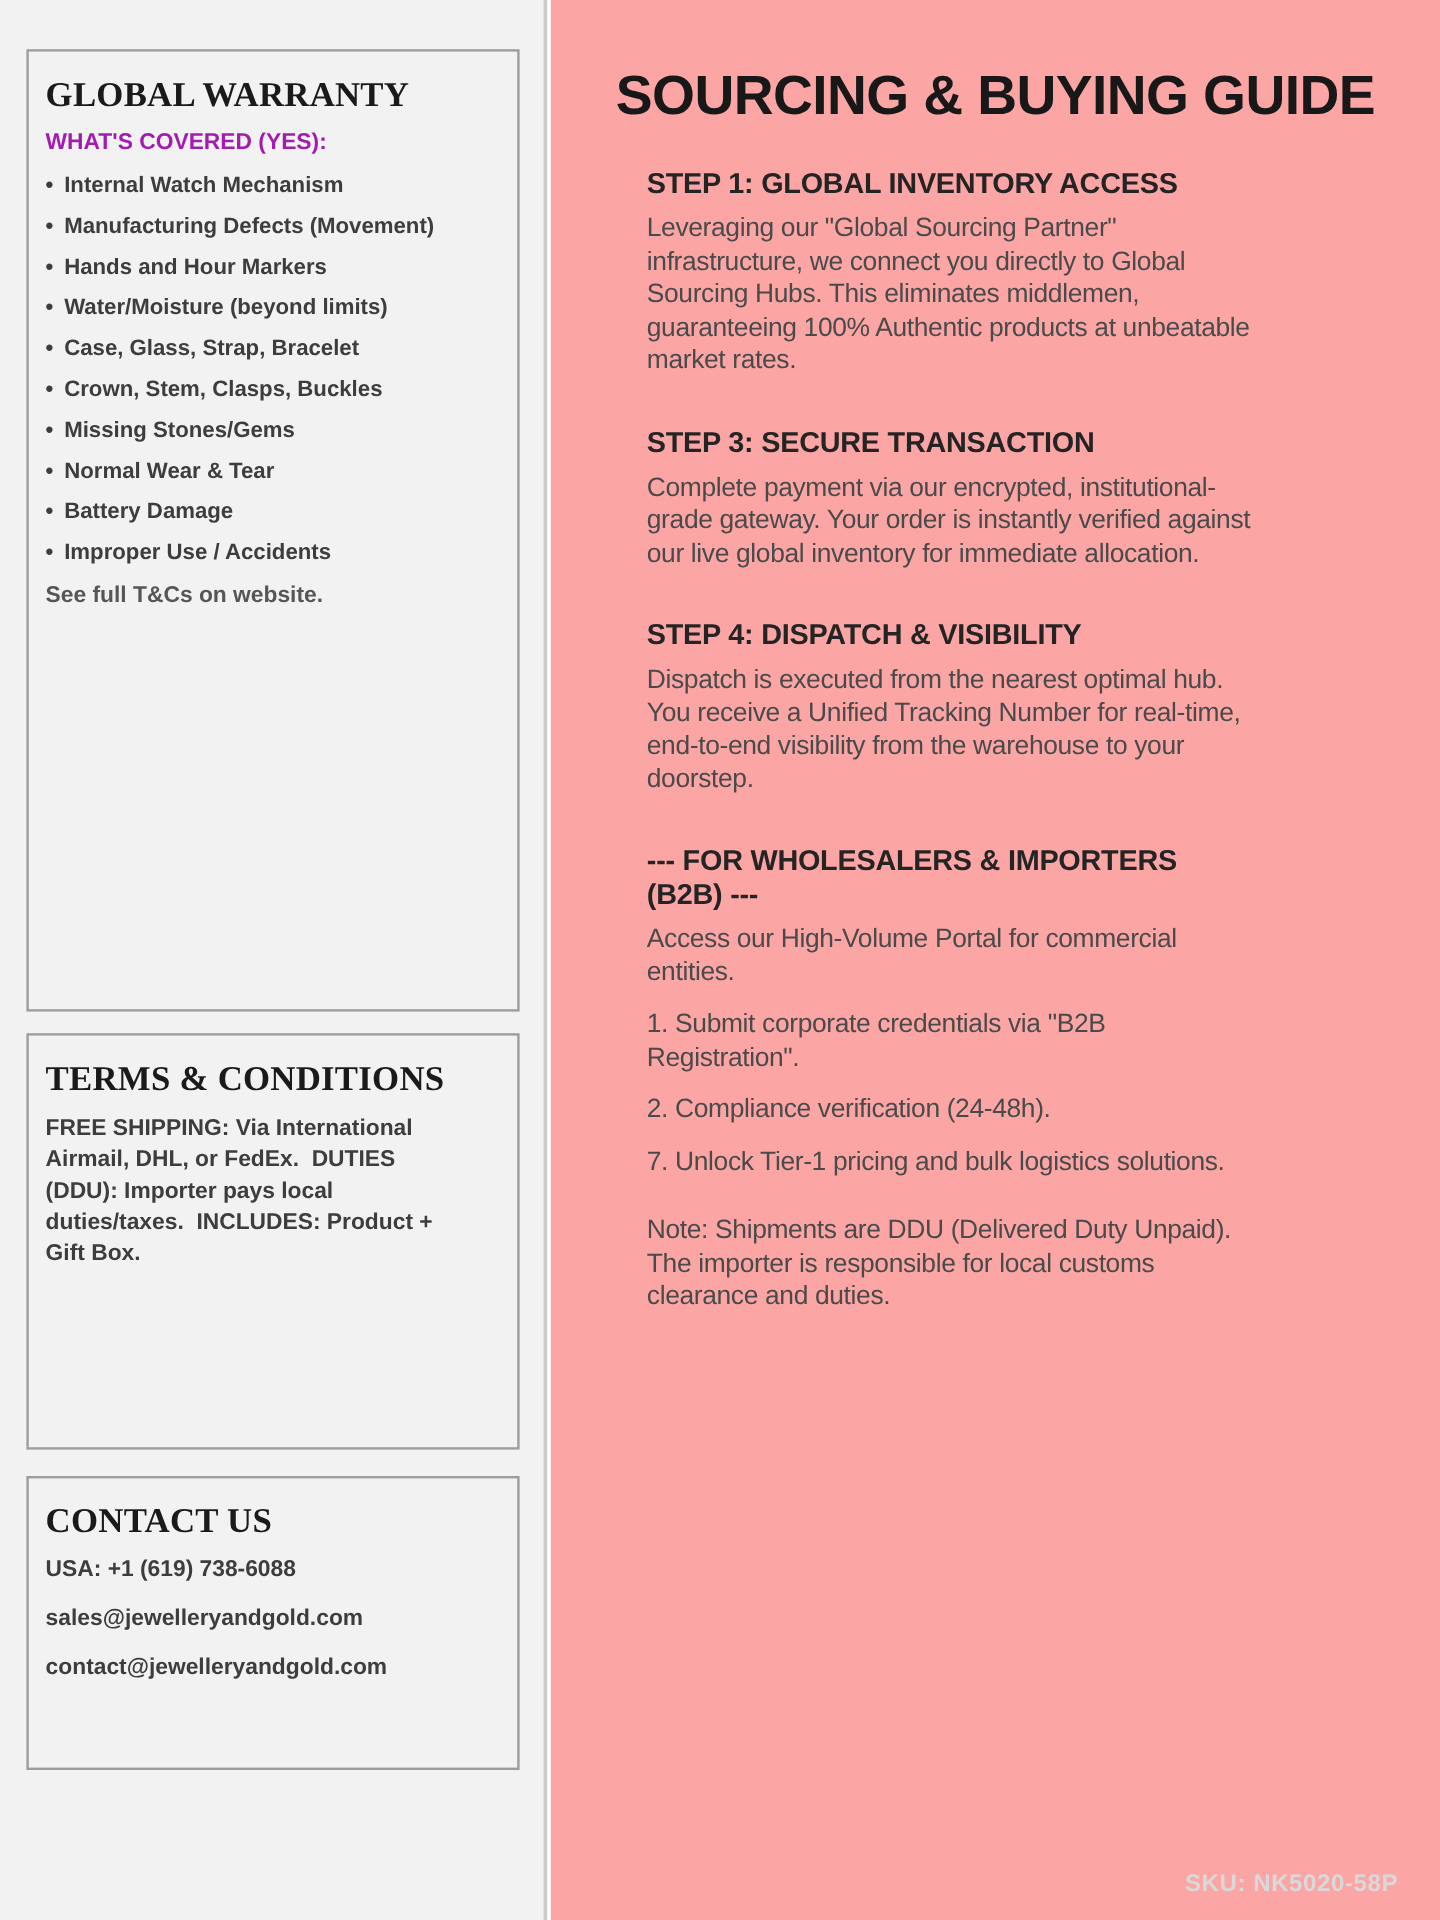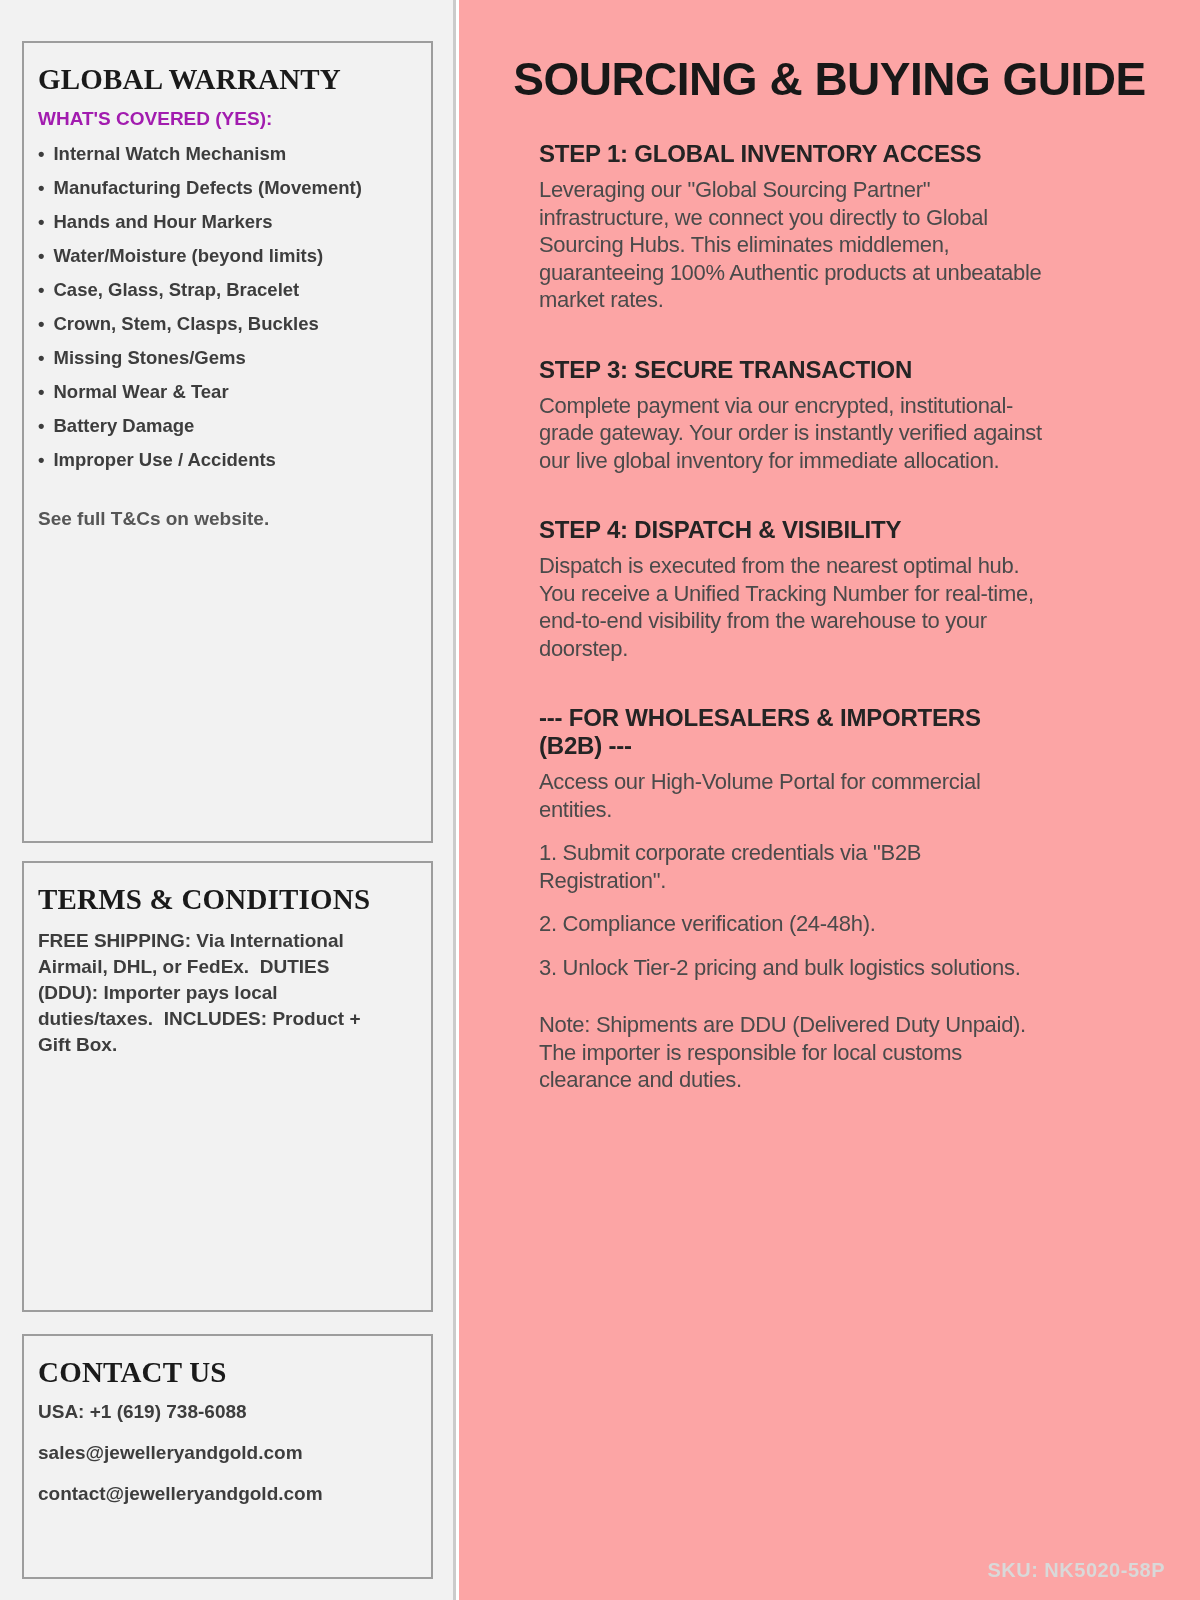--- a/index.html
+++ b/index.html
@@ -12,39 +12,39 @@
   .sidebar {
     position:absolute; left:0; top:0; width:456px; height:1600px;
     background:#f2f2f2; border-right:3px solid #cbcbcb; box-sizing:border-box;
     padding:41px 22px 0 22px;
   }
   .side-box {
     box-sizing:border-box; width:411px; background:#f2f2f2;
     border:2px solid #9d9d9d; padding:18px 14px;
   }
   .box-warranty { height:802px; margin-bottom:18px; }
-  .box-terms    { height:451px; margin-bottom:22px; }
+  .box-terms    { height:347px; margin-bottom:22px; }
   .box-contact  { height:245px; }
 
   .side-title {
     margin:2px 0 12px 0; font-size:29px; font-weight:bold; color:#1a1a1a;
     letter-spacing:0.2px;
     font-family:Liberation Serif, serif;
   }
   .side-subhead {
     margin:0 0 14px 0; font-size:19px; font-weight:bold; color:#a21caf;
   }
   .side-subhead.second { margin-top:44px; }
   .side-list { list-style:none; margin:0; padding:0; }
   .side-list li {
     font-size:18.5px; font-weight:bold; color:#3d3d3d;
     margin:0 0 14px 0; line-height:20px;
   }
   .side-list li::before { content:"•"; margin-right:9px; }
-  .side-footnote { margin:38px 0 0 0; font-size:19px; font-weight:bold; color:#565656; }
+  .side-footnote { margin:16px 0 0 0; font-size:19px; font-weight:bold; color:#565656; }
 
   .side-par {
     margin:4px 0 0 0; width:352px; font-size:19px; font-weight:bold;
     color:#3d3d3d; line-height:26px; white-space:pre-wrap;
   }
   .contact-line { margin:0 0 19px 0; font-size:19px; font-weight:bold; color:#3d3d3d; }
 
   
   .main {
     position:absolute; left:459px; top:0; width:741px; height:1600px;
@@ -135,21 +135,21 @@
       <div class="section">
         <h2 class="section-heading">STEP 4: DISPATCH &amp; VISIBILITY</h2>
         <p class="section-body">Dispatch is executed from the nearest optimal hub. You receive a Unified Tracking Number for real-time, end-to-end visibility from the warehouse to your doorstep.</p>
       </div>
 
       <div class="section">
         <h2 class="section-heading">--- FOR WHOLESALERS &amp; IMPORTERS (B2B) ---</h2>
         <p class="b2b-par">Access our High-Volume Portal for commercial entities.</p>
         <p class="b2b-par">1. Submit corporate credentials via "B2B Registration".</p>
         <p class="b2b-par">2. Compliance verification (24-48h).</p>
-        <p class="b2b-par">3. Unlock Tier-2 pricing and bulk logistics solutions.</p>
+        <p class="b2b-par">7. Unlock Tier-1 pricing and bulk logistics solutions.</p>
         <p class="b2b-par b2b-note">Note: Shipments are DDU (Delivered Duty Unpaid). The importer is responsible for local customs clearance and duties.</p>
       </div>
 
     </div>
   </div>
 
   <div class="sku">SKU: NK5020-58P</div>
 
 </div>
 

